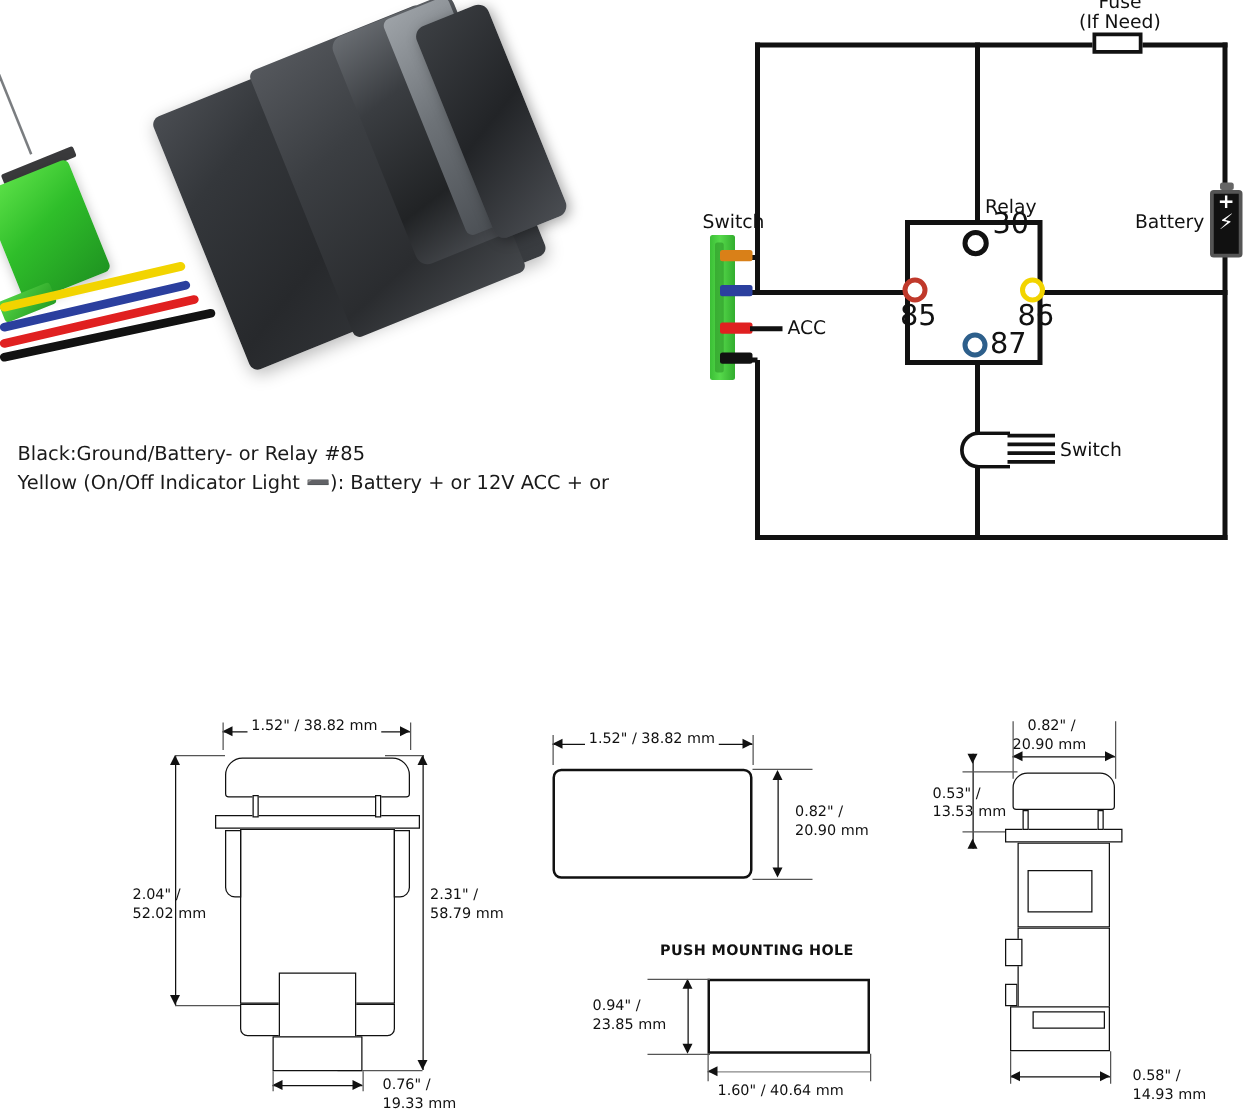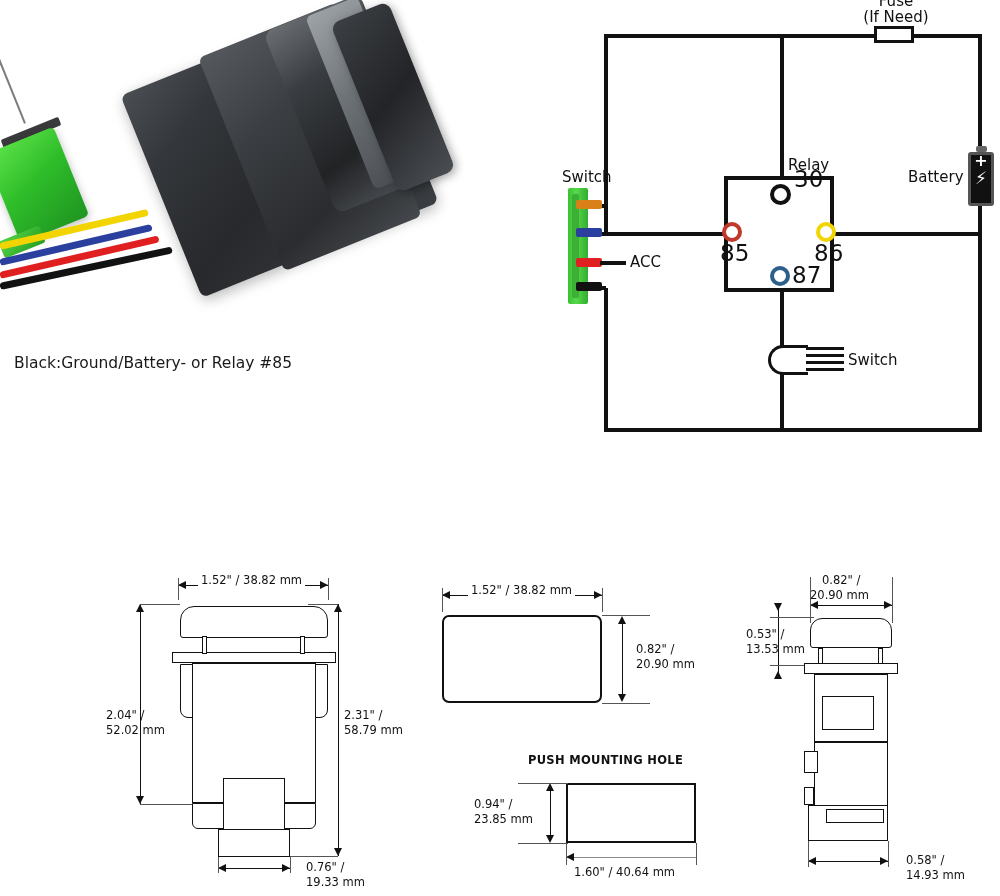--- a/index.html
+++ b/index.html
@@ -131,20 +131,21 @@
   <div class="ph-conn"></div>
   <div class="ph-conn-tab"></div>
   <div class="wire" id="wire-yellow"></div>
   <div class="wire" id="wire-blue"></div>
   <div class="wire" id="wire-red"></div>
   <div class="wire" id="wire-black"></div>
 </div>
 
 <div class="abs" id="legend">
   <div>Black:Ground/Battery- or Relay #85</div>
+  <div><span>Yellow (On/Off Indicator Light </span><span class="sym">➖</span><span>): Battery + or 12V ACC + or</span></div>
 </div>
 
 <div class="abs" id="wiring-diagram">
 
   <div class="wre h" style="left:48px;top:34px;width:274px;"></div>
   <div class="wre h" style="left:356px;top:34px;width:70px;"></div>
   <div class="wre v" style="left:48px;top:34px;height:196px;"></div>
   <div class="wre v" style="left:48px;top:288px;height:144px;"></div>
   <div class="wre h" style="left:48px;top:428px;width:378px;"></div>
   <div class="wre v" style="left:422px;top:34px;height:118px;"></div>

